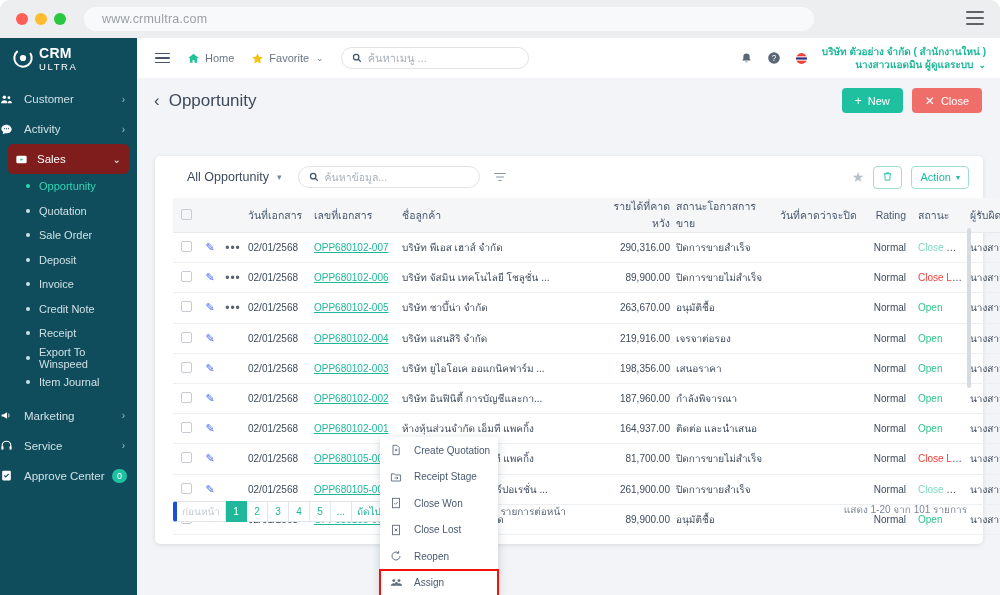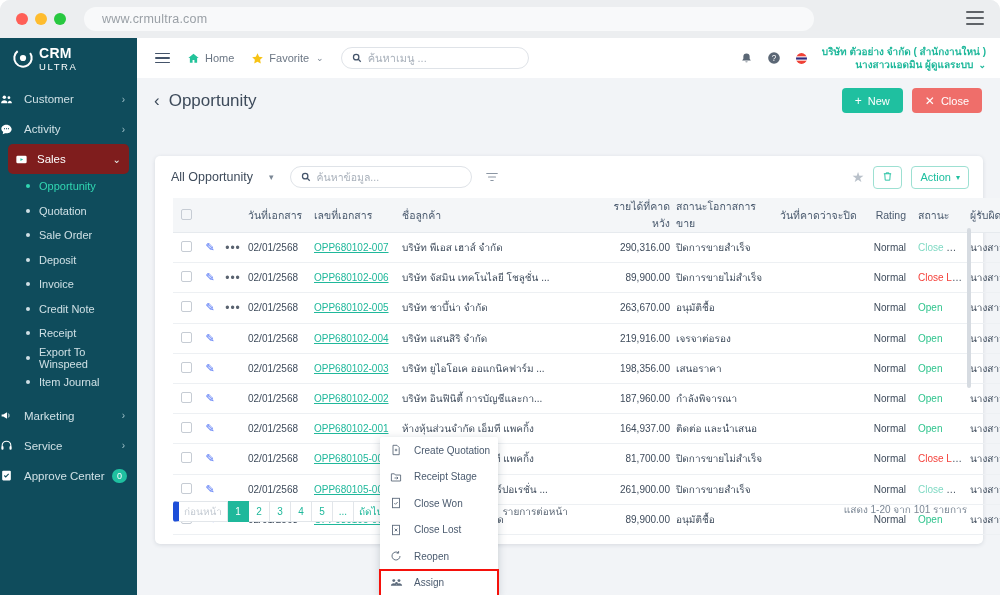--- a/index.html
+++ b/index.html
@@ -143,21 +143,21 @@
   .btn.close { background: #ef6e6a; }
 
   
   #card {
     position: absolute; left: 155px; top: 118px;
     width: 828px; height: 388px;
     background: #fff; border-radius: 5px;
     box-shadow: 0 1px 4px rgba(30,50,70,.13);
   }
   #card-toolbar { height: 42px; display: flex; align-items: center; position: relative; }
-  #filter-select { margin-left: 16px; display: flex; align-items: center; font-size: 12.5px; color: #3e4b5b; cursor: pointer; gap: 8px; }
+  #filter-select { margin-left: 32px; display: flex; align-items: center; font-size: 12.5px; color: #3e4b5b; cursor: pointer; }
   #filter-select .chev { margin-left: 8px; font-size: 9px; color: #7b8795; }
   #data-search {
     margin-left: 16px; width: 182px; height: 22px;
     border: 1px solid #dfe3e8; border-radius: 12px;
     display: flex; align-items: center; padding-left: 10px;
     font-size: 10.5px; color: #a9b1bb;
   }
   #data-search .sic { margin-right: 6px; color: #44546a; display: flex; }
   #filter-icon { margin-left: 13px; cursor: pointer; display: flex; }
   #toolbar-right { position: absolute; right: 14px; display: flex; align-items: center; gap: 9px; }
@@ -214,21 +214,21 @@
 
   
   #pagination { position: absolute; left: 18px; bottom: 22px; display: flex; align-items: center; }
   .pg {
     min-width: 21px; height: 21px; border: 1px solid #e2e6ea;
     border-left: none;
     display: flex; align-items: center; justify-content: center;
     font-size: 10px; color: #1fb89b; padding: 0 5px; cursor: pointer;
     background: #fff;
   }
-  .pg.first { border-left: 6px solid #1d4ed8; border-radius: 3px 0 0 3px; color: #c3cad2; }
+  .pg.first { border-left: 4px solid #1d4ed8; border-radius: 3px 0 0 3px; color: #c3cad2; }
   .pg.last { border-radius: 0 3px 3px 0; }
   .pg.cur { background: #1fb89b; color: #fff; border-color: #1fb89b; }
   #per-page-wrap { display: flex; align-items: center; margin-left: 18px; font-size: 10px; color: #5b6775; }
   #per-page {
     margin-left: 9px; width: 48px; height: 22px;
     border: 1px solid #e2e6ea; border-radius: 3px;
     display: flex; align-items: center; justify-content: space-between;
     padding: 0 6px; font-size: 10px; color: #3e4b5b; cursor: pointer;
   }
   #per-page .chev { font-size: 8px; color: #7b8795; }

